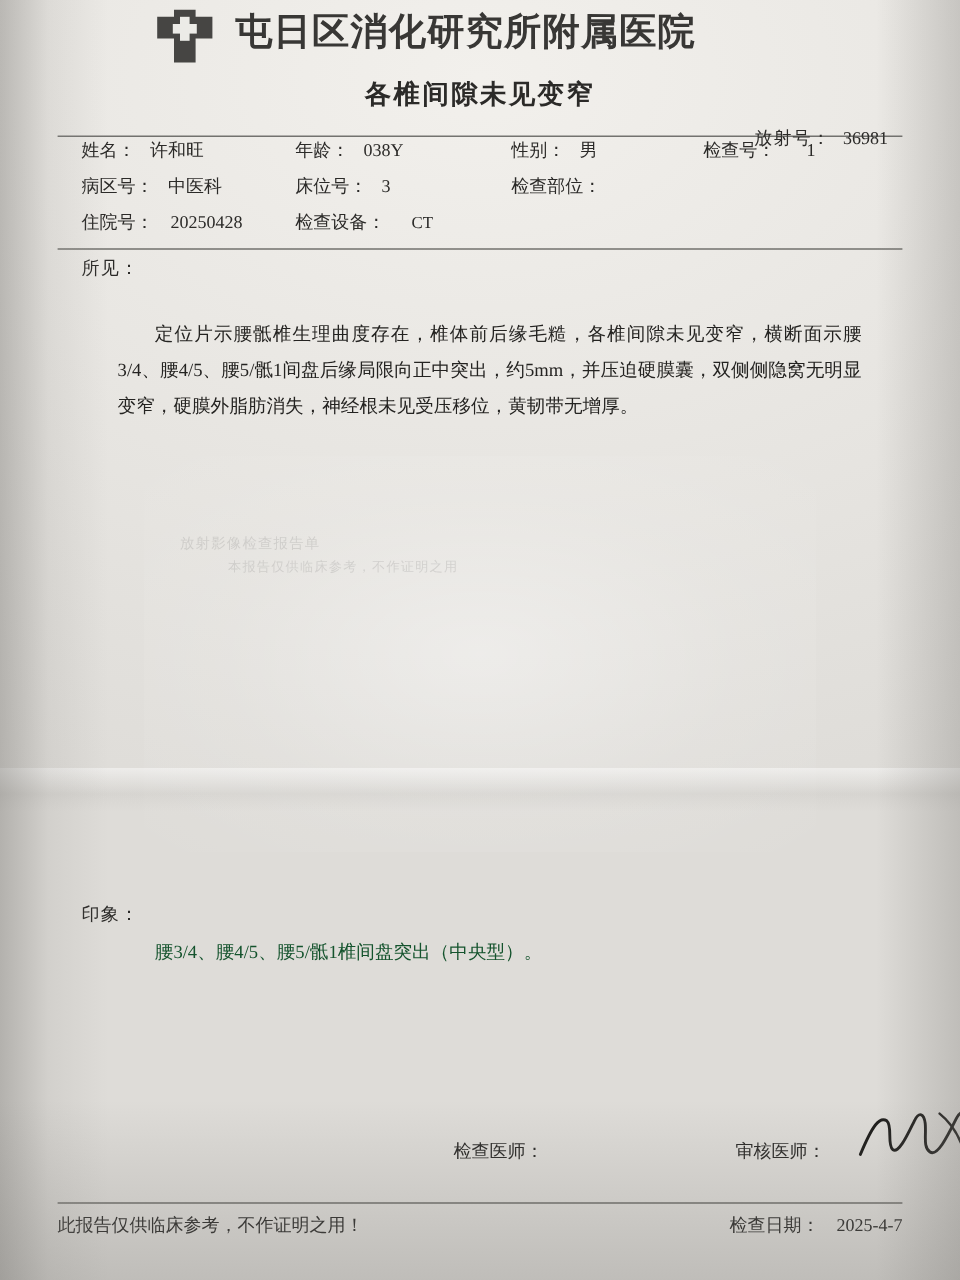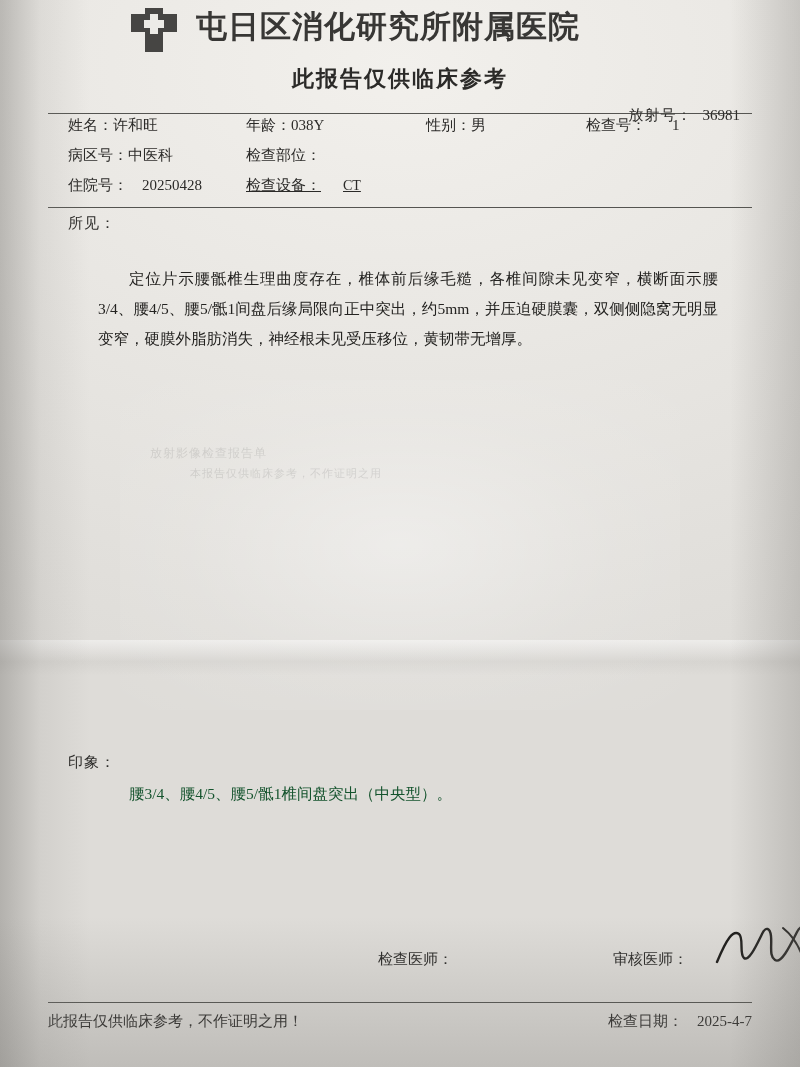--- a/index.html
+++ b/index.html
@@ -134,32 +134,32 @@
     font-size: 15px;
     color: #2b2a28;
   }
   .info-row {
     display: flex;
     align-items: baseline;
     height: 30px;
   }
   .cell { display: flex; align-items: baseline; }
   .cell .label { white-space: nowrap; }
-  .cell .value { white-space: nowrap; }
+  .cell .value { margin-left: 12px; white-space: nowrap; }
   .c-name  { width: 178px; padding-left: 20px; }
   .c-age   { width: 180px; }
   .c-sex   { width: 160px; }
   .c-exam  { flex: 1; text-align: center; }
   .c-exam .value { margin-left: 26px; }
   .c-ward  { width: 178px; padding-left: 20px; }
   .c-bed   { width: 180px; }
   .c-part  { flex: 1; align-items: center; }
   .c-inpatient { width: 178px; padding-left: 20px; }
   .c-inpatient .value { margin-left: 14px; }
-  .c-device { width: 260px; text-decoration: underline; }
+  .c-device { width: 260px; }
   .c-device .value { margin-left: 22px; font-size: 14px; }
 
   
   .section-label {
     position: absolute;
     left: 68px;
     font-size: 15px;
     color: #2b2a28;
     letter-spacing: 1px;
   }
@@ -237,21 +237,21 @@
 
   <div class="header">
     <div class="hospital-row">
       <svg class="cross-logo" viewBox="0 0 62 48">
         <path d="M8 6 L22 6 L22 0 L40 0 L40 6 L54 6 L54 24 L40 24 L40 44 L22 44 L22 24 L8 24 Z" fill="#2f2e2c" opacity="0.88"></path>
         <rect x="21" y="12" width="20" height="8" fill="#ecebe7"></rect>
         <rect x="27" y="6" width="8" height="20" fill="#ecebe7"></rect>
       </svg>
       <div class="hospital-name">屯日区消化研究所附属医院</div>
     </div>
-    <div class="report-title">此报告仅供临床参考</div>
+    <div class="report-title">各椎间隙未见变窄</div>
     <div class="radiology-no">
       <span class="label">放射号：</span><span class="value">36981</span>
     </div>
   </div>
 
   <div class="rule top"></div>
 
   <div class="info">
     <div class="info-row">
       <div class="cell c-name">
@@ -269,20 +269,24 @@
       <div class="cell c-exam">
         <span class="label">检查号：</span>
         <span class="value">1</span>
       </div>
     </div>
     <div class="info-row">
       <div class="cell c-ward">
         <span class="label">病区号：</span>
         <span class="value">中医科</span>
       </div>
+      <div class="cell c-bed">
+        <span class="label">床位号：</span>
+        <span class="value">3</span>
+      </div>
       <div class="cell c-part">
         <span class="label">检查部位：</span>
         <span class="value"></span>
       </div>
     </div>
     <div class="info-row">
       <div class="cell c-inpatient">
         <span class="label">住院号：</span>
         <span class="value">20250428</span>
       </div>

